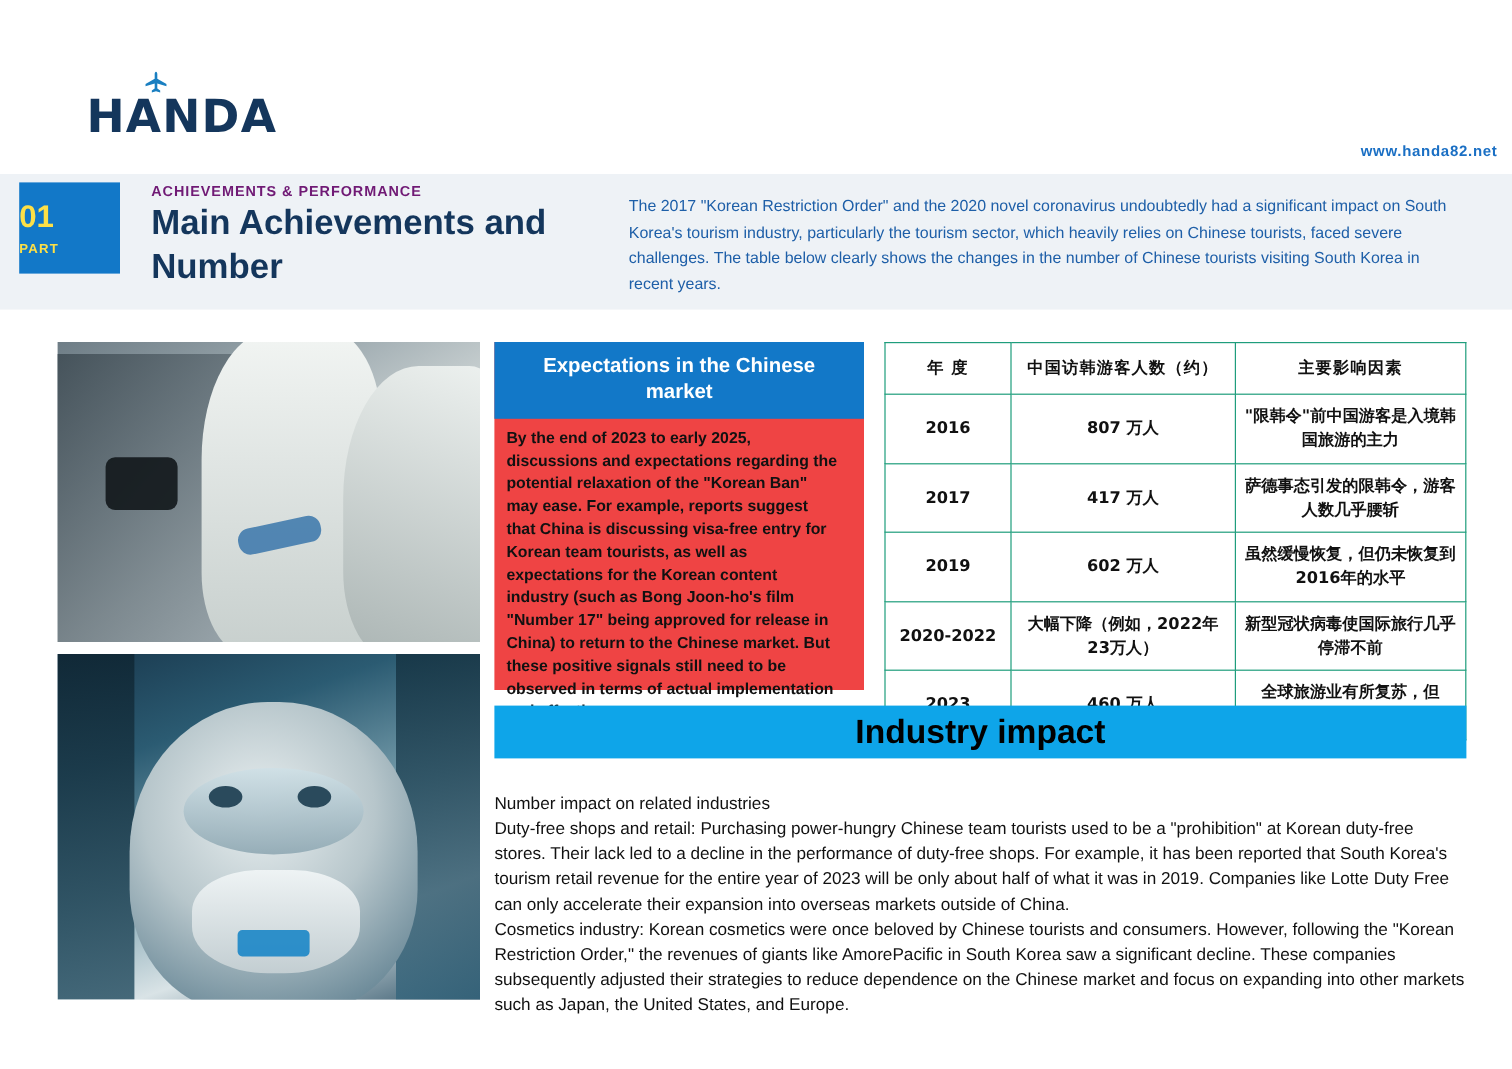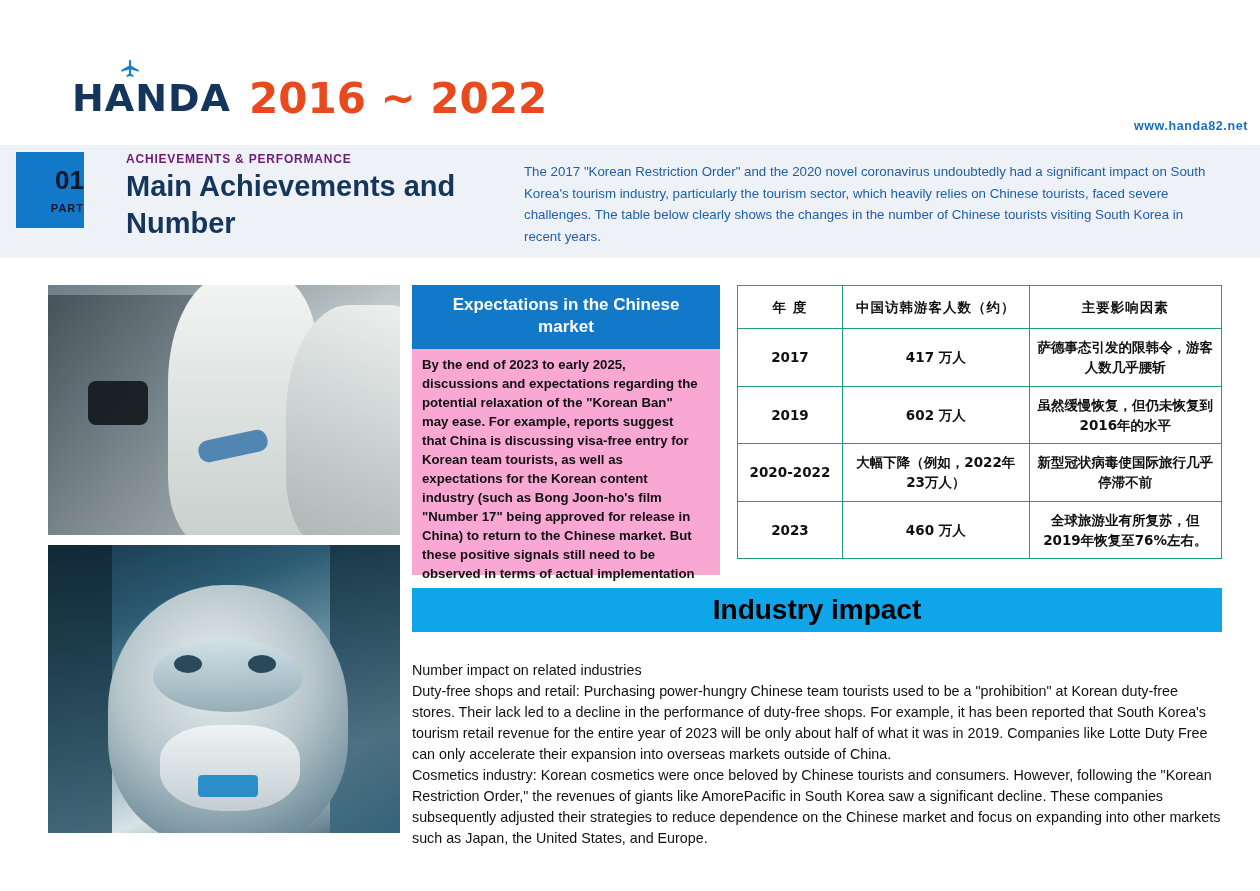--- a/index.html
+++ b/index.html
@@ -72,26 +72,26 @@
   .title-band {
     position: absolute;
     left: 0; top: 145px;
     width: 1260px;
     height: 113px;
     background: #eef2f6;
   }
   .part-badge {
     position: absolute;
     left: 16px; top: 152px;
-    width: 68px; height: 76px;
+    width: 84px; height: 76px;
     background: #1278c8;
-    color: #0f172a;
+    color: #fde047;
     display: flex;
     flex-direction: column;
-    align-items: flex-end;
+    align-items: flex-start;
     justify-content: center;
   }
   .part-badge .num {
     font-size: 26px;
     font-weight: bold;
     line-height: 1;
   }
   .part-badge .lbl {
     font-size: 11px;
     font-weight: bold;
@@ -153,21 +153,21 @@
   .ph2-e { position:absolute; left:112px; top:180px; width:140px; height:86px; background:linear-gradient(180deg,#eef3f4,#c3ced2); border-radius:40% 40% 45% 45%;}
   .ph2-f { position:absolute; left:0px; top:0px; width:64px; height:288px; background:linear-gradient(180deg,#0f2633,#2b5366); opacity:.85;}
   .ph2-g { position:absolute; right:0px; top:0px; width:70px; height:288px; background:linear-gradient(180deg,#13303f,#35657c); opacity:.8;}
   .ph2-h { position:absolute; left:150px; top:230px; width:60px; height:22px; background:#1b86c7; border-radius:4px; opacity:.9;}
 
   
   .exp-card {
     position: absolute;
     left: 412px; top: 285px;
     width: 308px; height: 290px;
-    background: #f9a8d4;
+    background: #ef4444;
   }
   .exp-head {
     background: #1278c8;
     color: #ffffff;
     font-size: 17px;
     font-weight: bold;
     text-align: center;
     padding: 9px 14px 11px;
     line-height: 1.28;
   }
@@ -231,21 +231,20 @@
 </style>
 </head>
 <body>
 
 <div class="header">
   <div class="logo-wrap">
     <div class="logo-text">HANDA</div>
     <svg class="plane-icon" viewBox="0 0 24 24">
       <path fill="currentColor" d="M12 2c.7 0 1.2.9 1.2 2.1v4.3l8.3 4.6v2.1l-8.3-2.5v4.6l2.6 1.9v1.7L12 19.6l-3.8 1.2v-1.7l2.6-1.9v-4.6L2.5 15.1V13l8.3-4.6V4.1C10.8 2.9 11.3 2 12 2z"></path>
     </svg>
-    <div class="year-range">2016 ~ 2022</div>
   </div>
   <div class="site-url">www.handa82.net</div>
 </div>
 
 <div class="title-band"></div>
 <div class="part-badge">
   <div class="num">01</div>
   <div class="lbl">PART</div>
 </div>
 <div class="kicker">ACHIEVEMENTS &amp; PERFORMANCE</div>
@@ -278,20 +277,25 @@
 <table class="data-table">
   <thead>
     <tr>
       <th class="col-year">年 度</th>
       <th class="col-num">中国访韩游客人数（约）</th>
       <th class="col-factor">主要影响因素</th>
     </tr>
   </thead>
   <tbody>
     <tr>
+      <td>2016</td>
+      <td>807 万人</td>
+      <td>"限韩令"前中国游客是入境韩国旅游的主力</td>
+    </tr>
+    <tr>
       <td>2017</td>
       <td>417 万人</td>
       <td>萨德事态引发的限韩令，游客人数几乎腰斩</td>
     </tr>
     <tr>
       <td>2019</td>
       <td>602 万人</td>
       <td>虽然缓慢恢复，但仍未恢复到2016年的水平</td>
     </tr>
     <tr>

